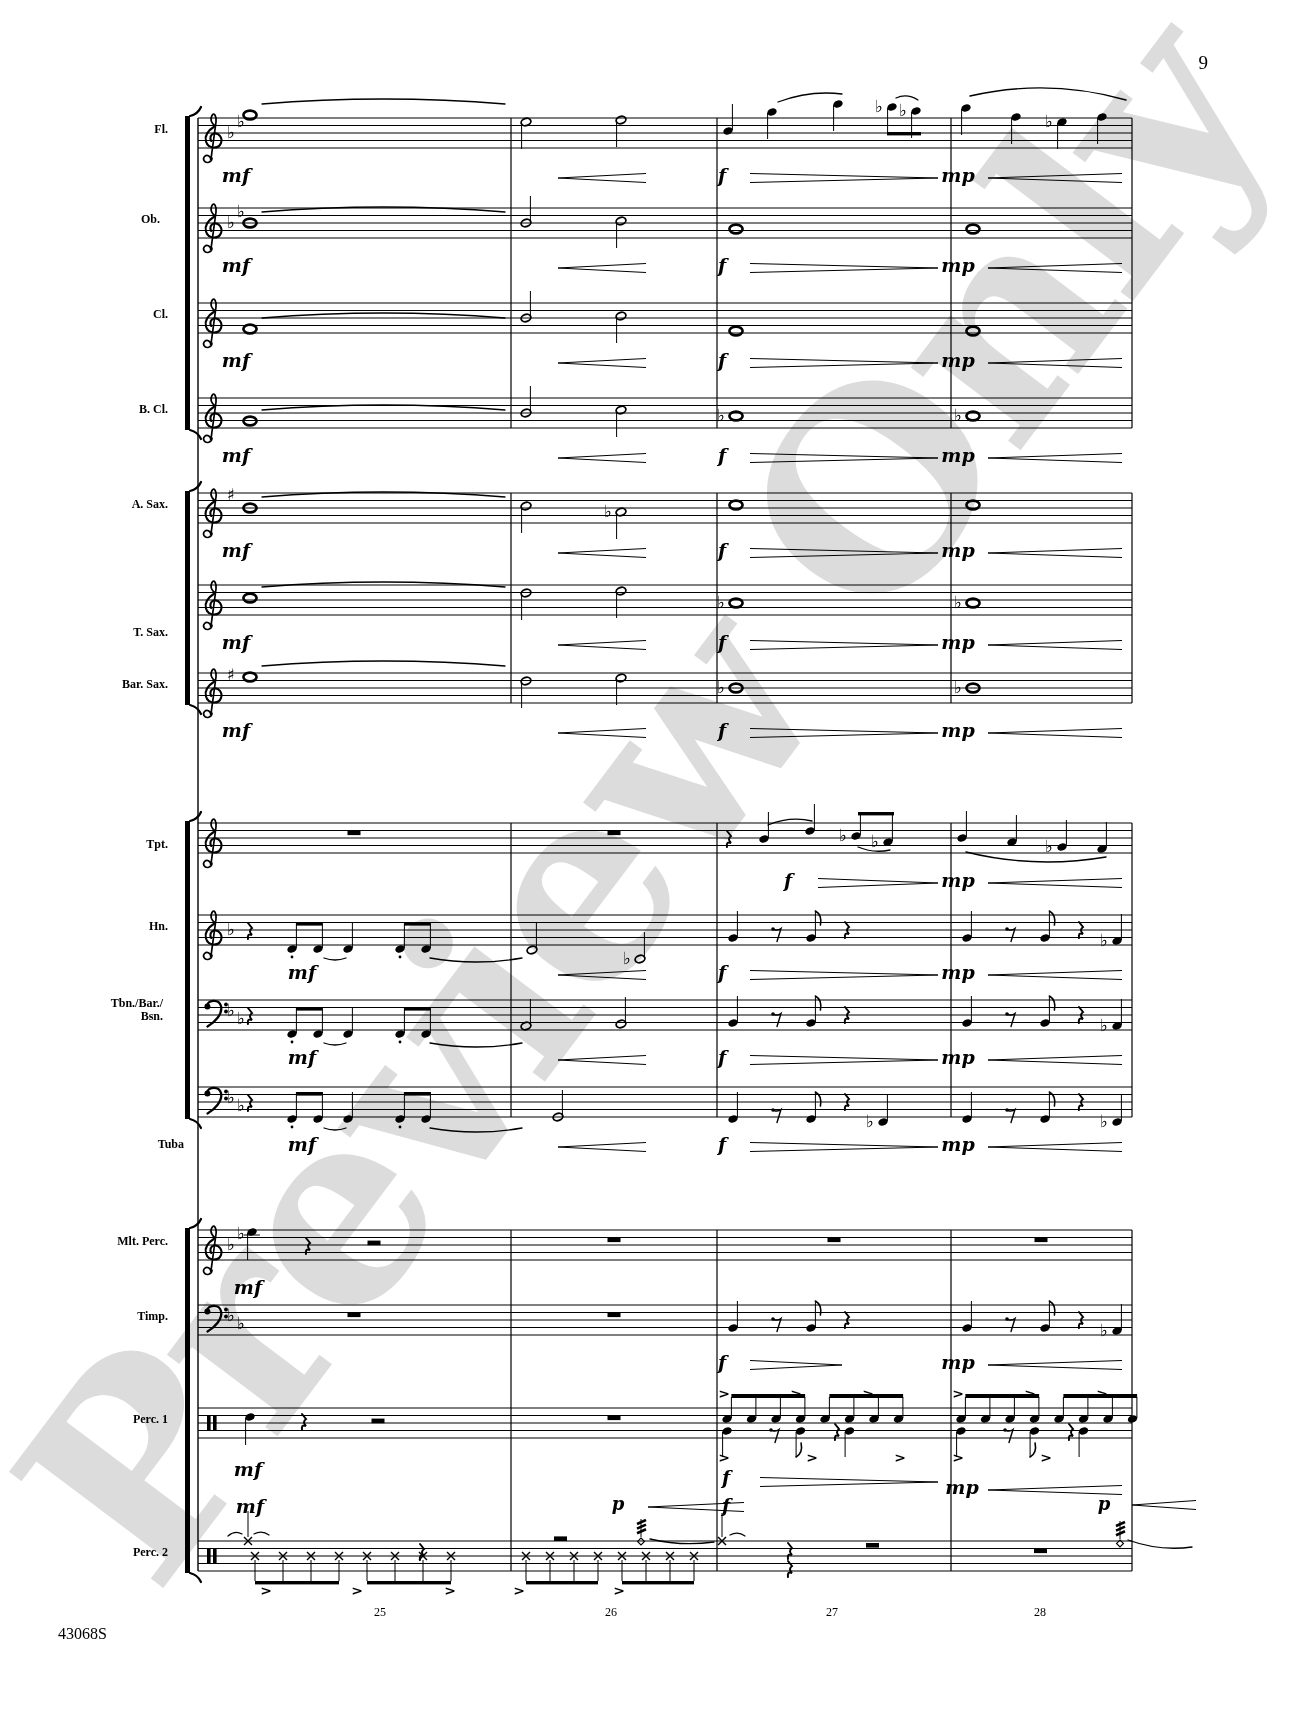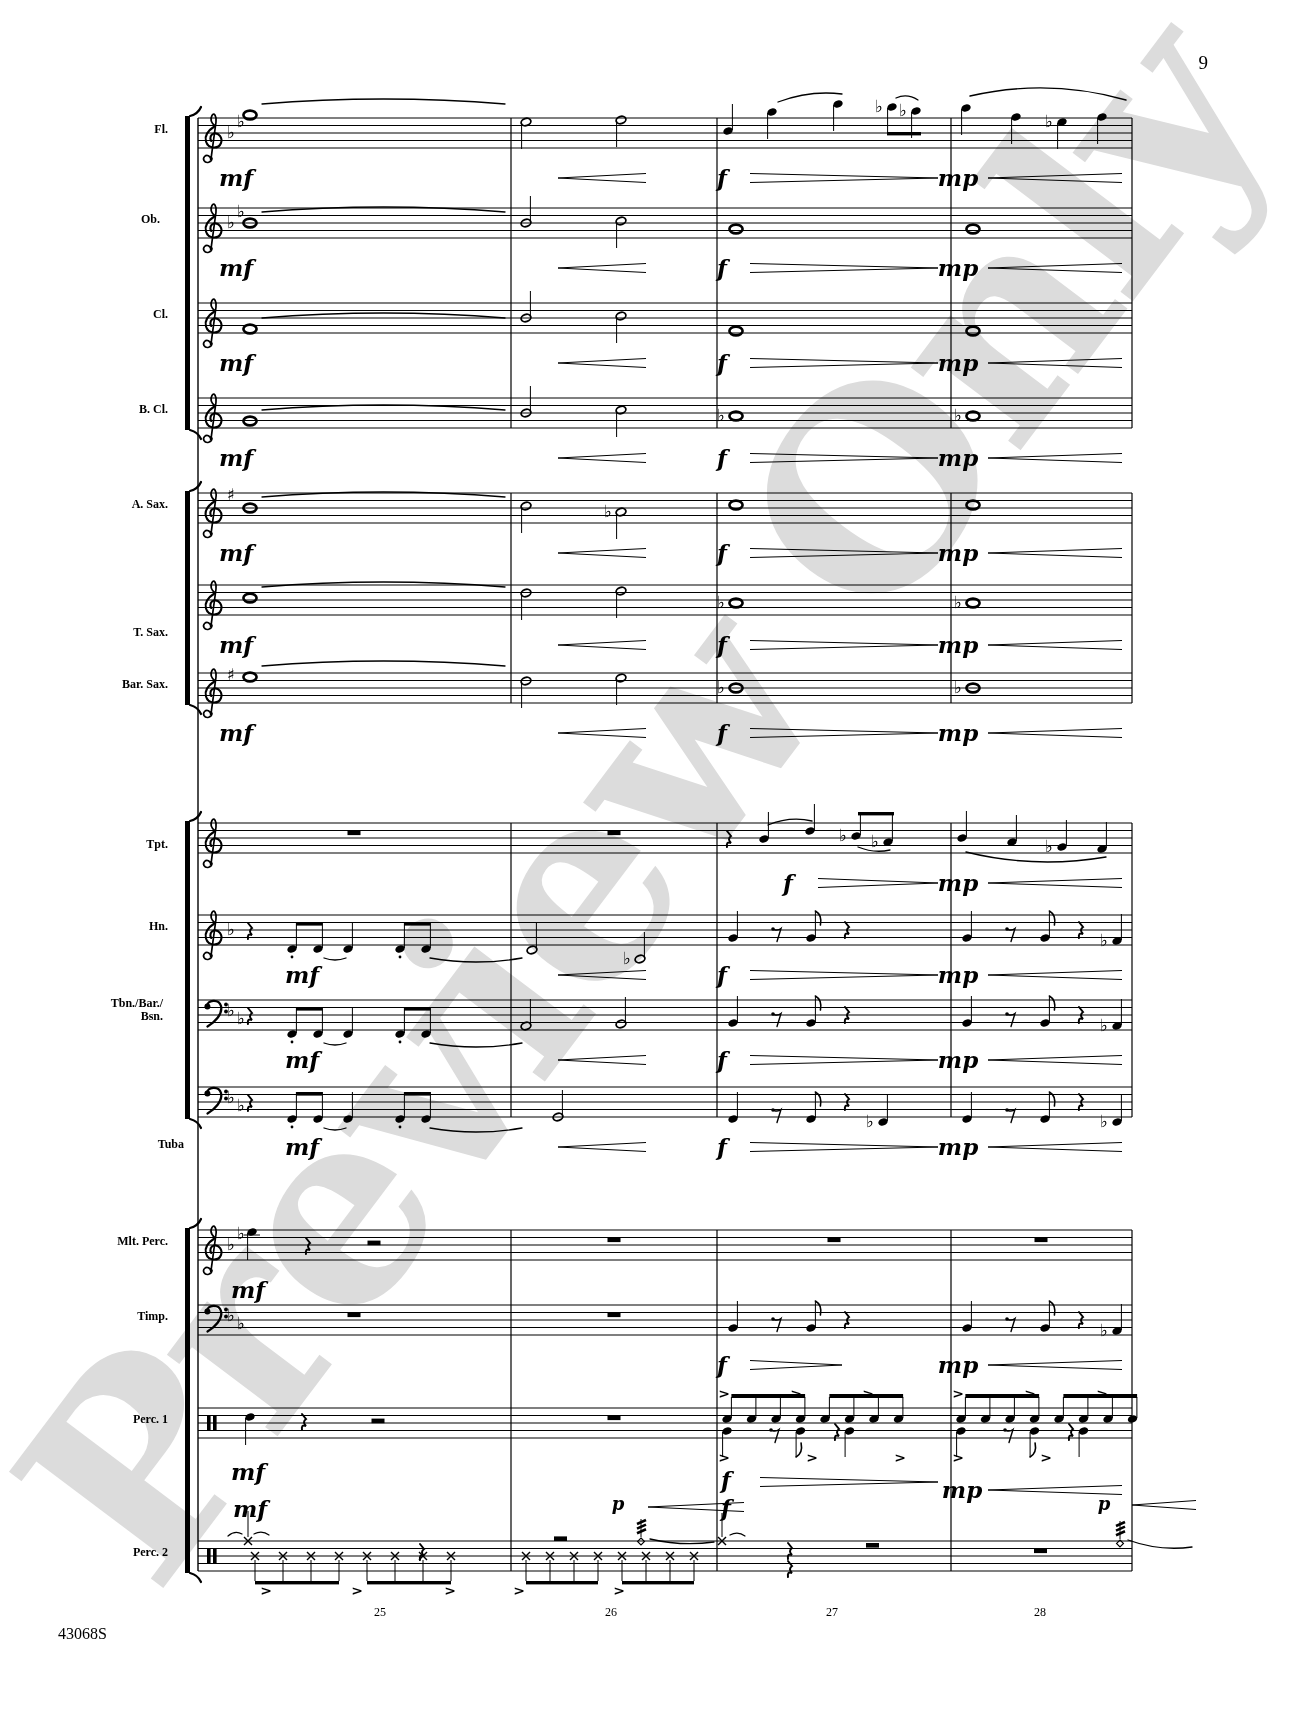--- a/index.html
+++ b/index.html
@@ -8,21 +8,21 @@
   .watermark{position:absolute;left:640px;top:800px;transform:translate(-50%,-50%) rotate(-53deg);
         font-family:"DejaVu Serif",serif;font-weight:bold;font-size:265px;letter-spacing:-6px;
         color:#dcdcdc;white-space:nowrap;z-index:1;user-select:none;}
   .score-layer{position:absolute;left:0;top:0;z-index:2;}
   .txt-layer{position:absolute;left:0;top:0;width:100%;height:100%;z-index:3;}
   .page-number{position:absolute;right:88px;top:52px;font-size:19px;}
   .catalog{position:absolute;left:58px;top:1625px;font-size:16px;}
   .staff-label{position:absolute;font-weight:bold;font-size:12px;width:130px;text-align:right;
         line-height:1.08;white-space:pre-line;}
   .dyn{position:absolute;font-family:"DejaVu Serif",serif;font-style:italic;font-weight:bold;
-        font-size:23px;transform:translateX(-50%);}
+        font-size:19px;transform:translateX(-50%);}
   .dyn.small{font-size:18px;}
   .measure-number{position:absolute;font-size:12px;transform:translateX(-50%);}
   .accent{position:absolute;font-family:"DejaVu Sans",sans-serif;font-weight:bold;font-size:14px;
         transform:translateX(-50%) scaleY(0.85);}
 </style>
 </head>
 <body>
 
 <div class="page">
   <div class="watermark">Preview Only</div>

